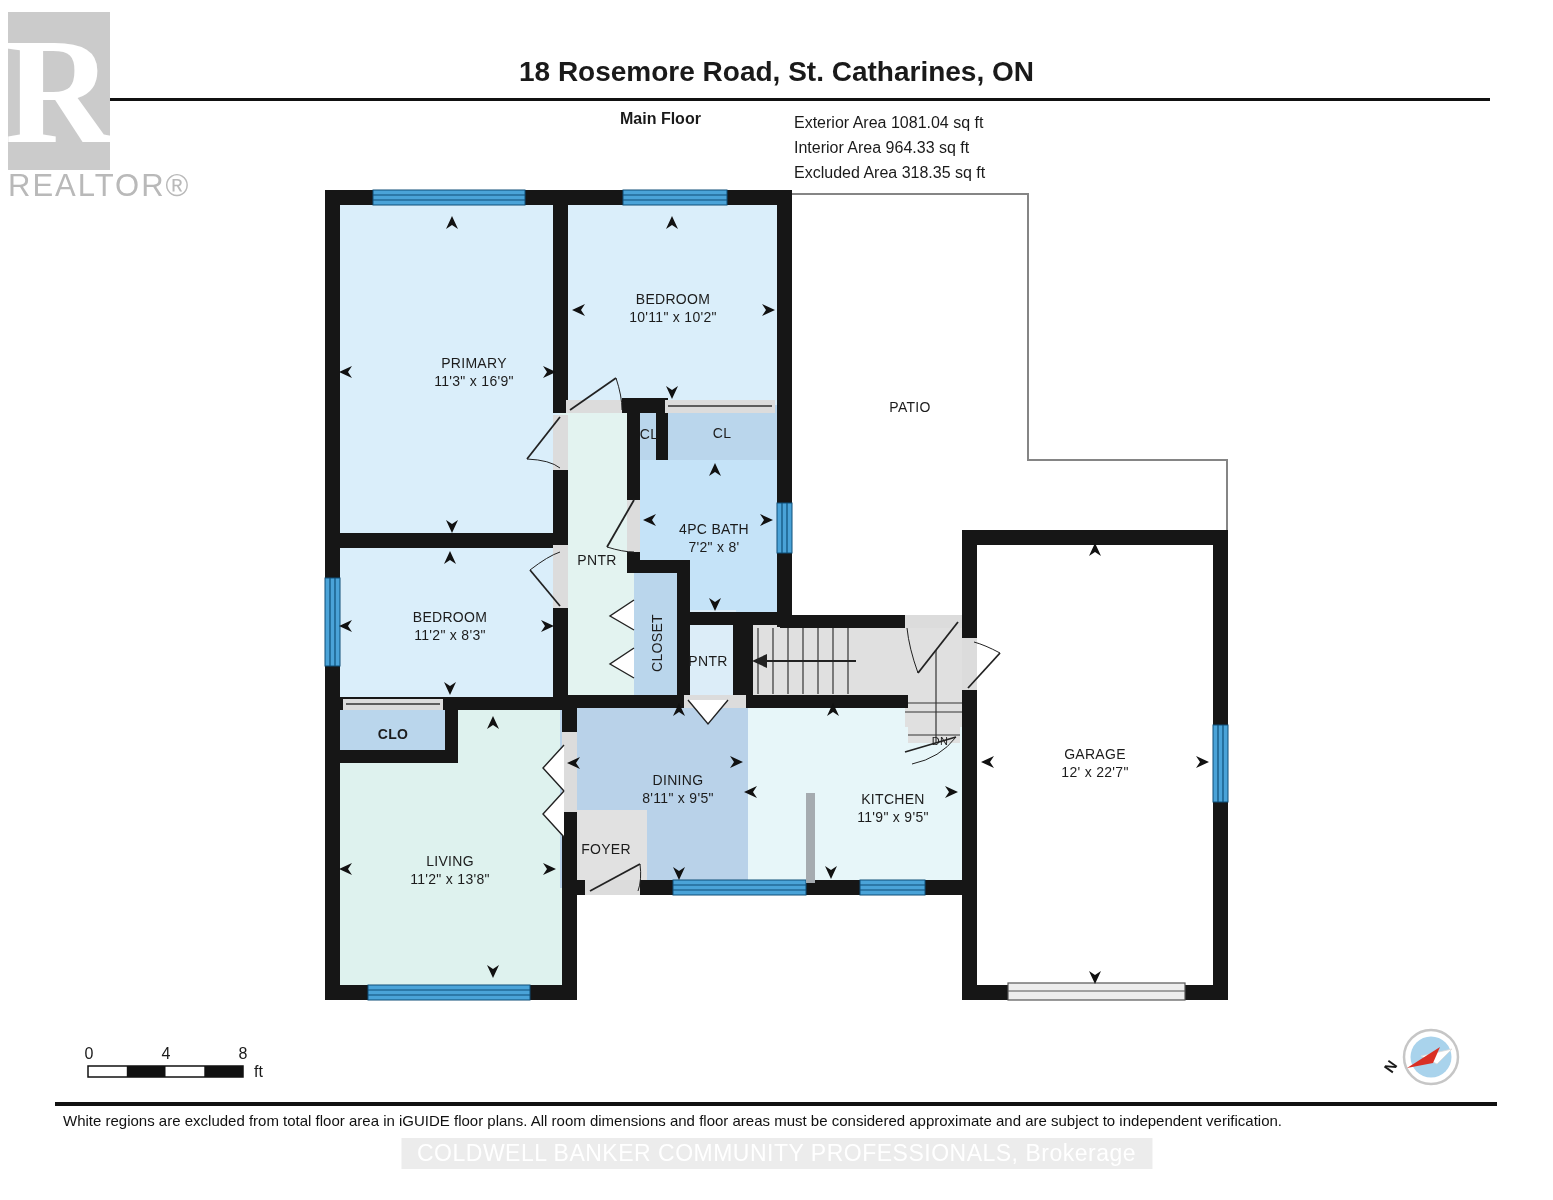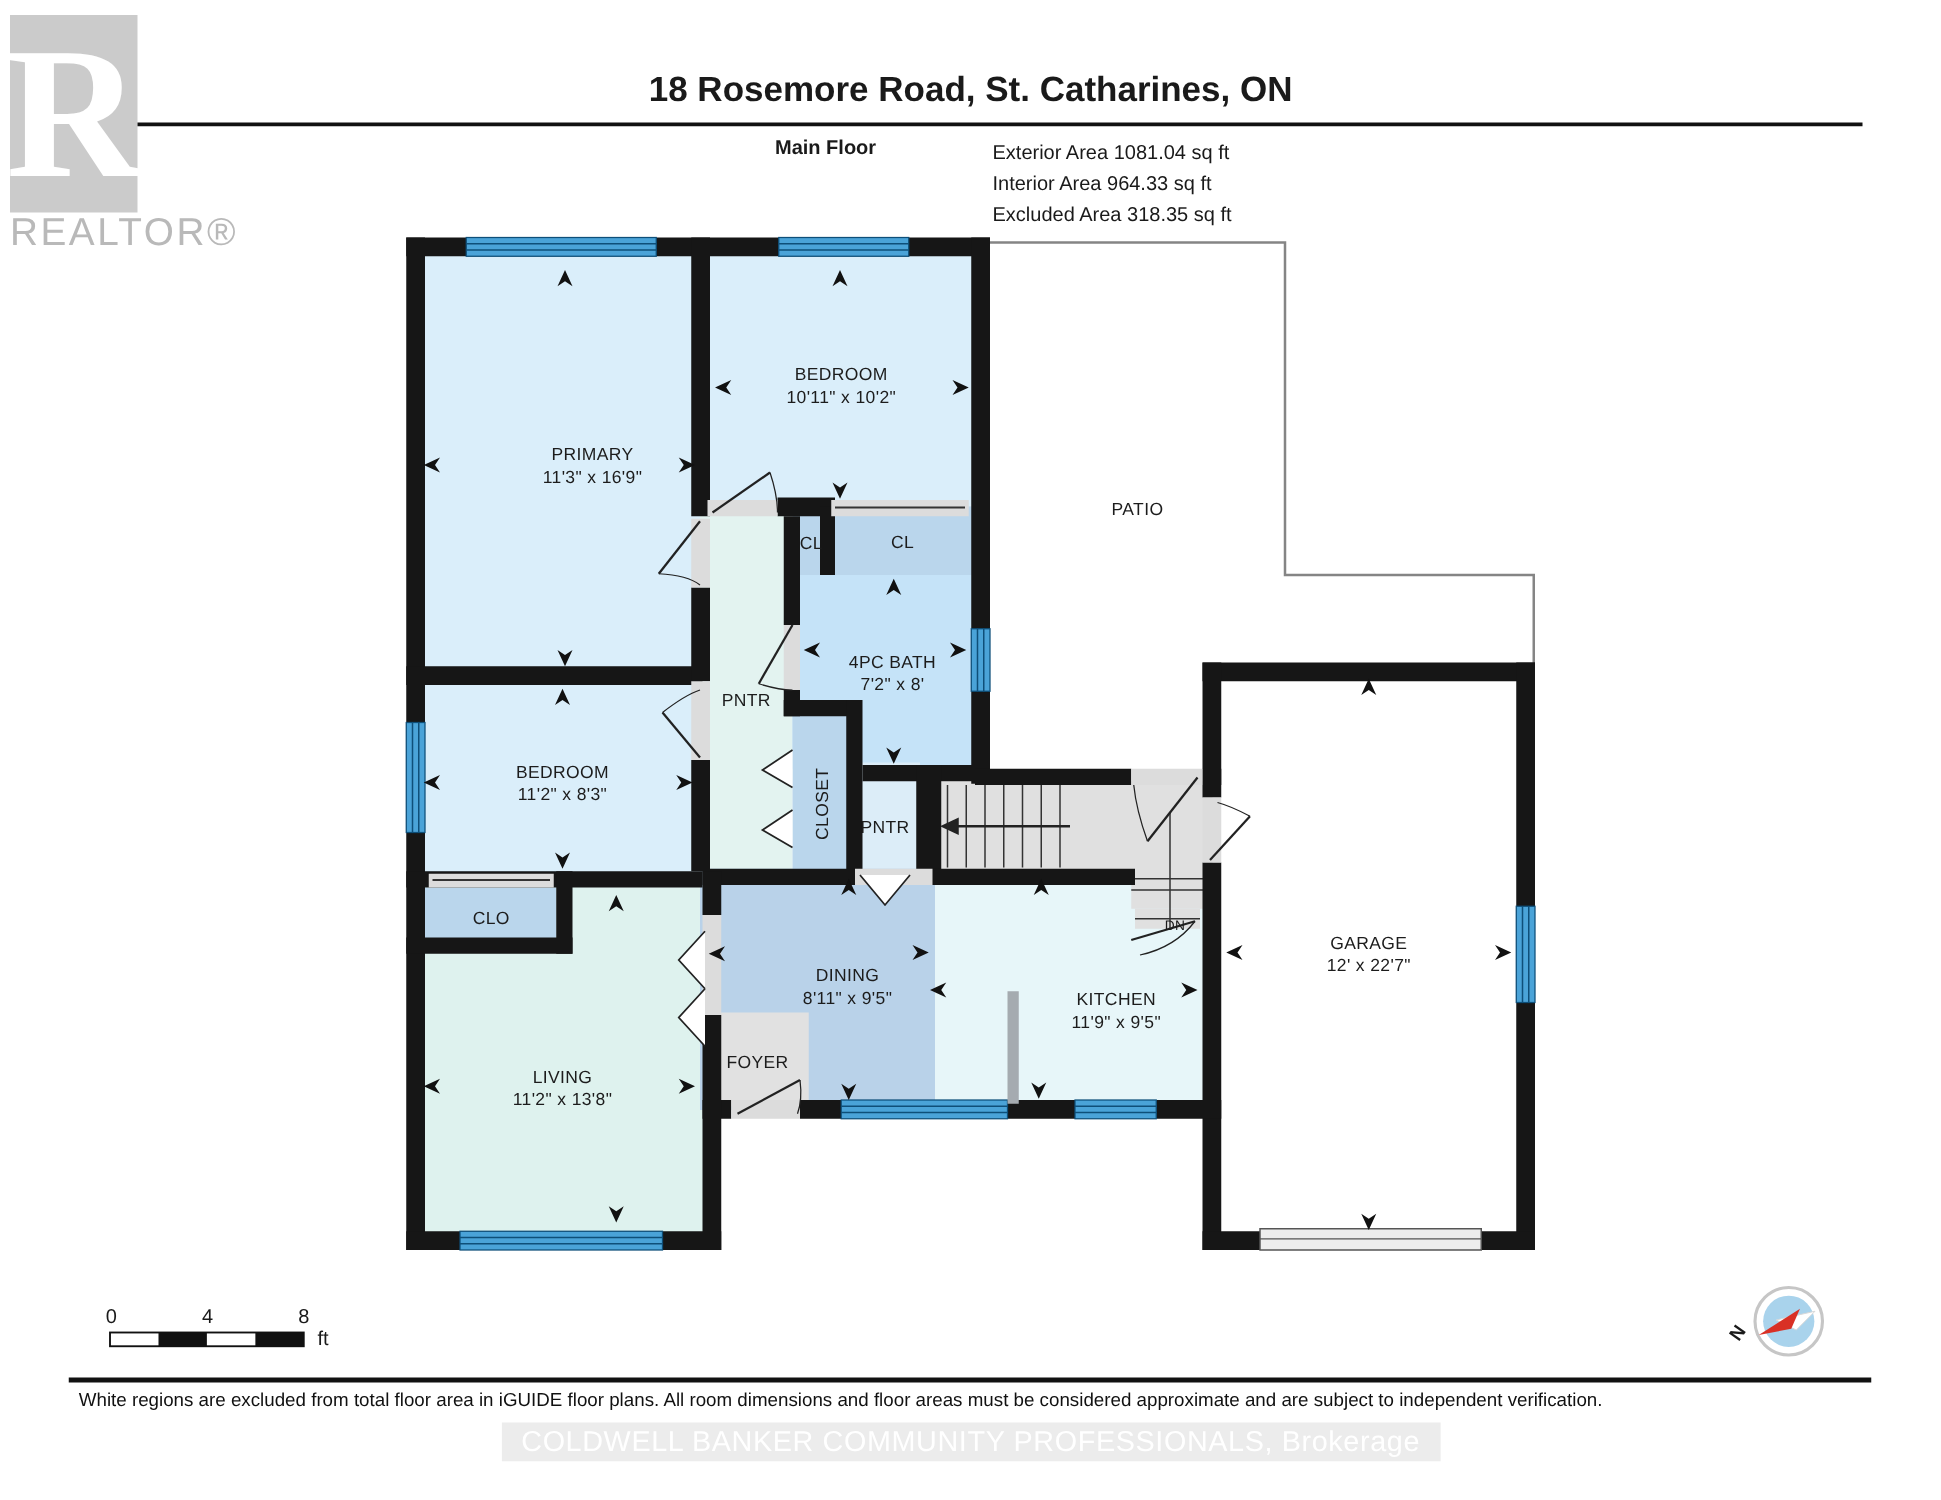--- a/index.html
+++ b/index.html
@@ -372,21 +372,21 @@
   <div class="abs ctr rlabel" style="left:1095px;top:763px;">
     <span class="nm">GARAGE</span>
     <span class="nm">12' x 22'7"</span>
   </div>
 
   <div class="abs ctr single" style="left:910px;top:407px;">PATIO</div>
   <div class="abs ctr single" style="left:597px;top:560px;">PNTR</div>
   <div class="abs ctr single" style="left:606px;top:849px;">FOYER</div>
   <div class="abs ctr single" style="left:708px;top:661px;">PNTR</div>
   <div class="abs vert single" style="left:657px;top:643px;position:absolute;">CLOSET</div>
-  <div class="abs ctr single" style="left:393px;top:734px;">CLO</div>
+  <div class="abs ctr single" style="left:393px;top:734px;font-weight:bold;">CLO</div>
   <div class="abs ctr single" style="left:649px;top:434px;">CL</div>
   <div class="abs ctr single" style="left:722px;top:433px;">CL</div>
   <div class="abs ctr single tiny" style="left:940px;top:741px;">DN</div>
 
   <div class="abs ctr scale-num" style="left:89px;top:1054px;">0</div>
   <div class="abs ctr scale-num" style="left:166px;top:1054px;">4</div>
   <div class="abs ctr scale-num" style="left:243px;top:1054px;">8</div>
   <div class="abs scale-num" style="left:254px;top:1063px;">ft</div>
 
 

